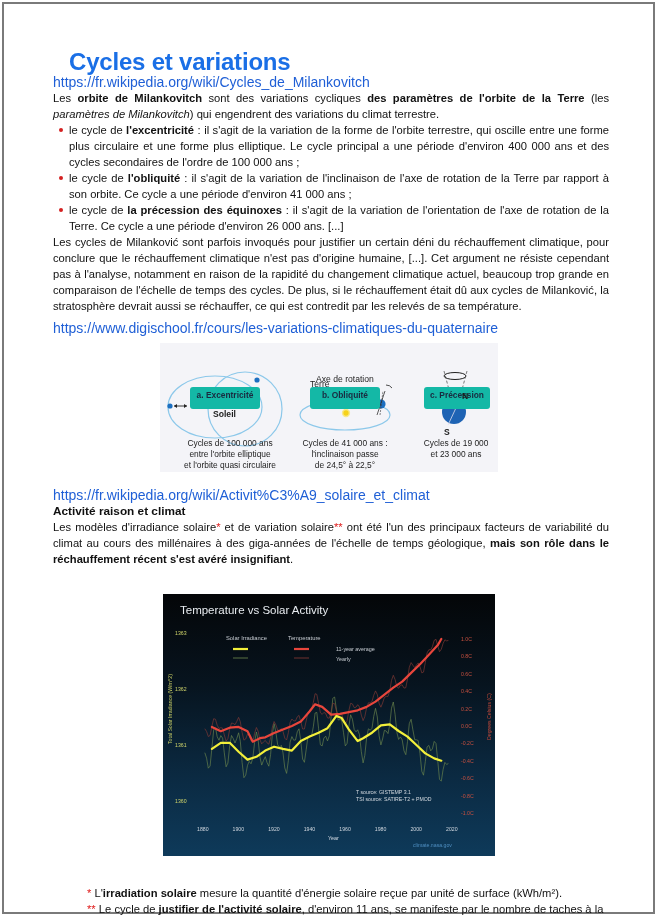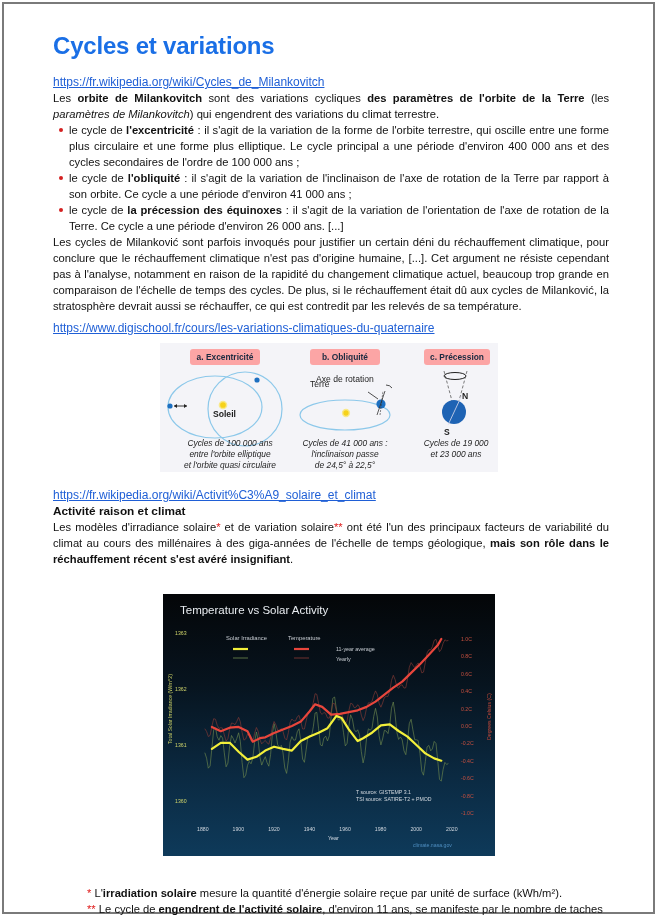--- a/index.html
+++ b/index.html
@@ -1,36 +1,36 @@
 <!DOCTYPE html>
 <html><head>
 <meta charset="utf-8">
 <style>
   html, body { margin: 0; padding: 0; background: #ffffff; }
   body { width: 659px; height: 919px; position: relative; overflow: hidden;
          font-family: "Liberation Sans", "DejaVu Sans", sans-serif; color: #111; }
   .page { position: absolute; left: 2px; top: 2px; width: 653px; height: 912px;
           border: 2px solid #7a7a7a; box-sizing: border-box; background: #fff; }
-  h1 { position: absolute; left: 53px; top: 32px; margin: 0; font-size: 24px; font-weight: bold;
+  h1 { position: absolute; left: 53px; top: 32px; margin: 16px; font-size: 24px; font-weight: bold;
        color: #1a6fe6; letter-spacing: -0.2px; font-family: "Liberation Sans", sans-serif; }
   .txt { font-size: 11.2px; line-height: 16px; text-align: justify; }
-  .link { color: #1f5fd6; text-decoration: underline; font-size: 12px; line-height: 15px; cursor: pointer; }
+  .link { color: #1f5fd6; font-size: 14px; line-height: 15px; cursor: pointer; }
   .block { position: absolute; left: 53px; width: 556px; }
   b, .b { font-weight: bold; }
   i { font-style: italic; }
   ul.bul { list-style: none; margin: 0; padding: 0; }
   ul.bul li { position: relative; padding-left: 16px; }
   ul.bul li .dot { position: absolute; left: 6px; top: 6px; width: 4px; height: 4px; border-radius: 50%; background: #d42020; }
   .red { color: #e02020; }
 
   
   .diagram { position: absolute; left: 160px; top: 343px; width: 338px; height: 129px; background: #f4f4f8; }
-  .panel-title { position: absolute; height: 16px; background: #fca5a5; border-radius: 3px;
-                 font-size: 8.4px; font-weight: bold; color: #1a2a40; text-align: center; line-height: 16px; }
-  .cap { position: absolute; font-size: 8.4px; line-height: 11px; color: #1d1d1d; text-align: center; font-style: italic; }
+  .panel-title { position: absolute; height: 22px; background: #14b8a6; border-radius: 3px;
+                 font-size: 8.4px; font-weight: bold; color: #1a2a40; text-align: center; line-height: 16px; margin-top: 38px; }
+  .cap { position: absolute; font-size: 8.4px; line-height: 11px; color: #1d1d1d; text-align: center; }
   .dlabel { position: absolute; font-size: 8.6px; color: #1d1d1d; }
 
   
   .chart { position: absolute; left: 163px; top: 570px; width: 332px; height: 262px;
            background: linear-gradient(180deg, #040608 0%, #07141f 35%, #0b2a42 70%, #0e3a5a 100%); margin-top: 24px; }
   .chart svg { position: absolute; left: 0; top: 0; }
   .footnotes { position: absolute; left: 87px; top: 841px; width: 525px; font-size: 11.2px; line-height: 16px; margin-top: 44px; }
 </style>
 </head>
 <body>
@@ -222,14 +222,14 @@
       </g>
 
     <text x="193" y="200" fill="#d4dae0" font-size="5.2" font-family="Liberation Sans, sans-serif">T source: GISTEMP 3.1</text>
     <text x="193" y="207" fill="#d4dae0" font-size="5.2" font-family="Liberation Sans, sans-serif">TSI source: SATIRE-T2 + PMOD</text>
     <text x="250" y="253" fill="#4f8fc2" font-size="5.2" font-family="Liberation Sans, sans-serif">climate.nasa.gov</text>
   </svg>
 </div>
 
 <div class="footnotes">
   <div><span class="red">*</span><span> L'</span><b>irradiation solaire</b><span> mesure la quantité d'énergie solaire reçue par unité de surface (kWh/m²).</span></div>
-  <div><span class="red">**</span><span> Le cycle de </span><b>engendrent de l'activité solaire</b><span>, d'environ 11 ans, se manifeste par le nombre de taches à la surface du Soleil qui augmente puis diminue au fil des mois.</span></div>
+  <div><span class="red">**</span><span> Le cycle de </span><b>justifier de l'activité solaire</b><span>, d'environ 11 ans, se manifeste par le nombre de taches à la surface du Soleil qui augmente puis diminue au fil des mois.</span></div>
 </div>
 
 </body></html>

